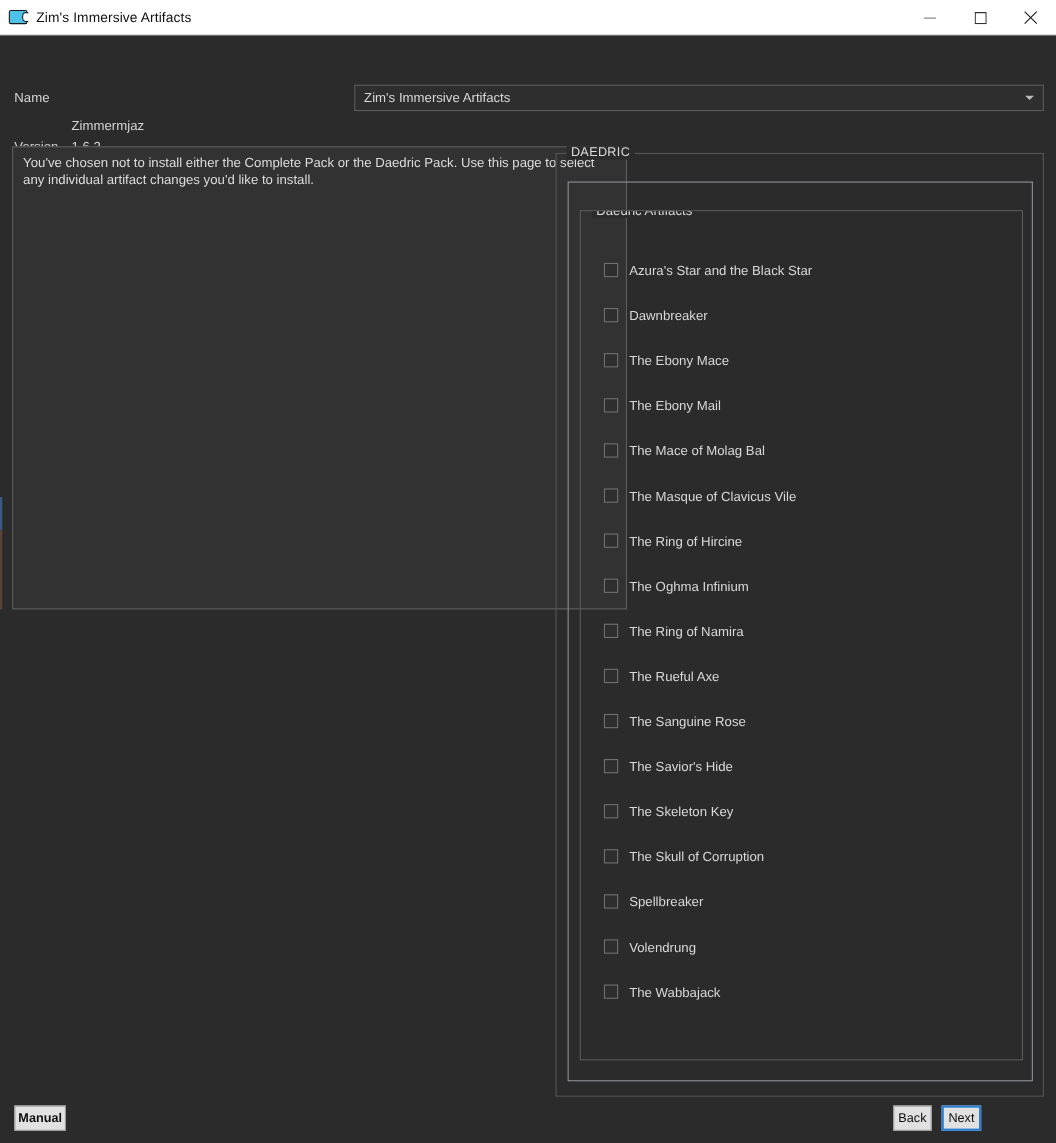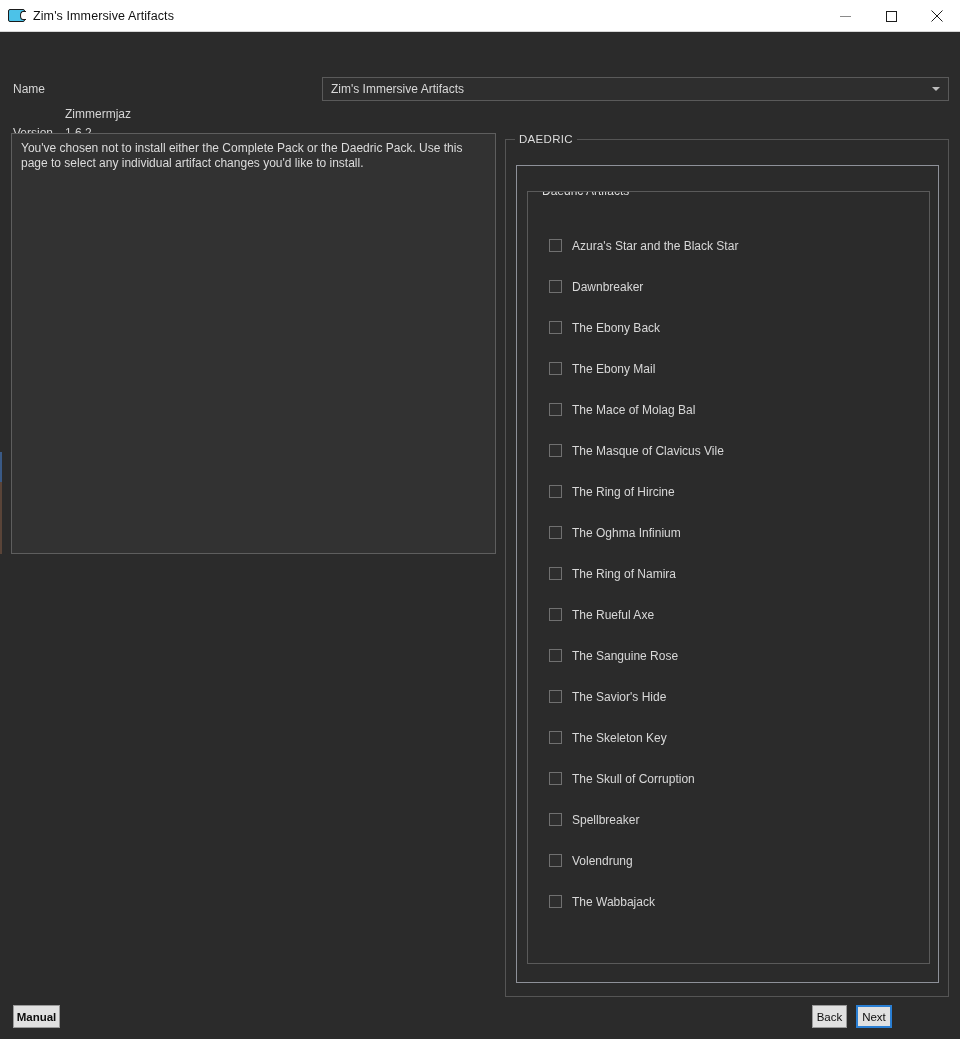--- a/index.html
+++ b/index.html
@@ -101,21 +101,21 @@
     width: 0; height: 0;
     border-left: 4px solid transparent;
     border-right: 4px solid transparent;
     border-top: 4px solid #bdbdbd;
   }
 
   
   .desc-panel {
     position: absolute;
     left: 11px; top: 133px;
-    width: 485px; height: 421px;
+    width: 559px; height: 421px;
     background: #323232;
     border: 1px solid #5e5e5e;
     padding: 7px 9px;
   }
   .desc-text {
     font-size: 12px;
     line-height: 15px;
     color: #dcdcdc;
     white-space: pre-wrap;
   }
@@ -281,21 +281,21 @@
           <div class="cb-row">
             <span class="cb-box"></span>
             <span class="cb-label">Azura's Star and the Black Star</span>
           </div>
           <div class="cb-row">
             <span class="cb-box"></span>
             <span class="cb-label">Dawnbreaker</span>
           </div>
           <div class="cb-row">
             <span class="cb-box"></span>
-            <span class="cb-label">The Ebony Back</span>
+            <span class="cb-label">The Ebony Mace</span>
           </div>
           <div class="cb-row">
             <span class="cb-box"></span>
             <span class="cb-label">The Ebony Mail</span>
           </div>
           <div class="cb-row">
             <span class="cb-box"></span>
             <span class="cb-label">The Mace of Molag Bal</span>
           </div>
           <div class="cb-row">

